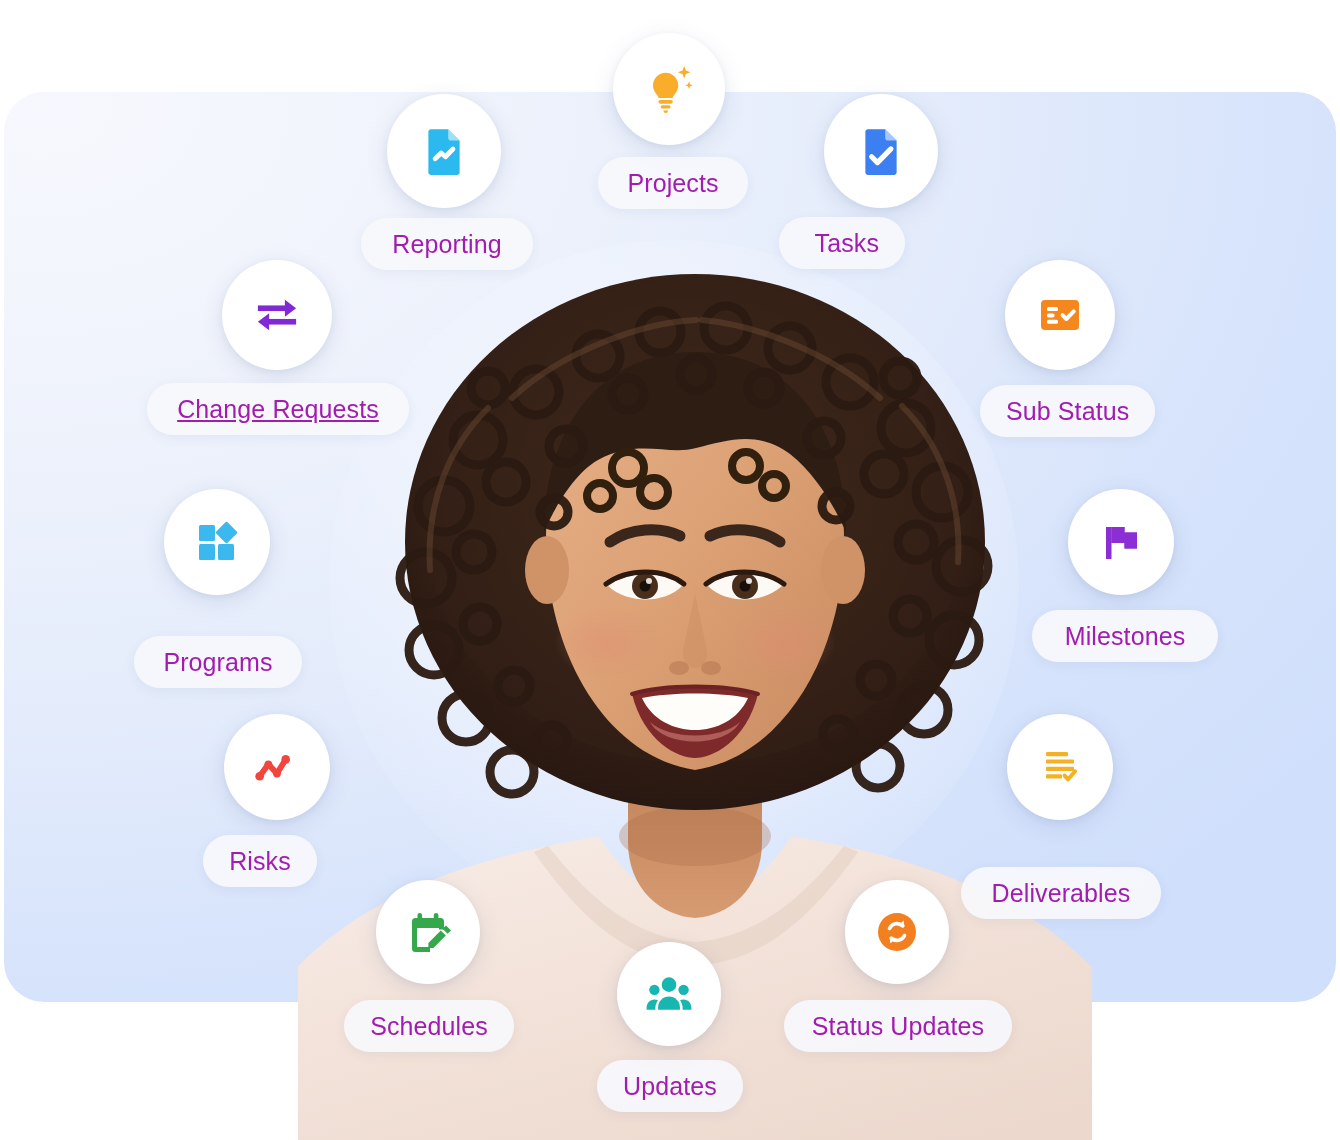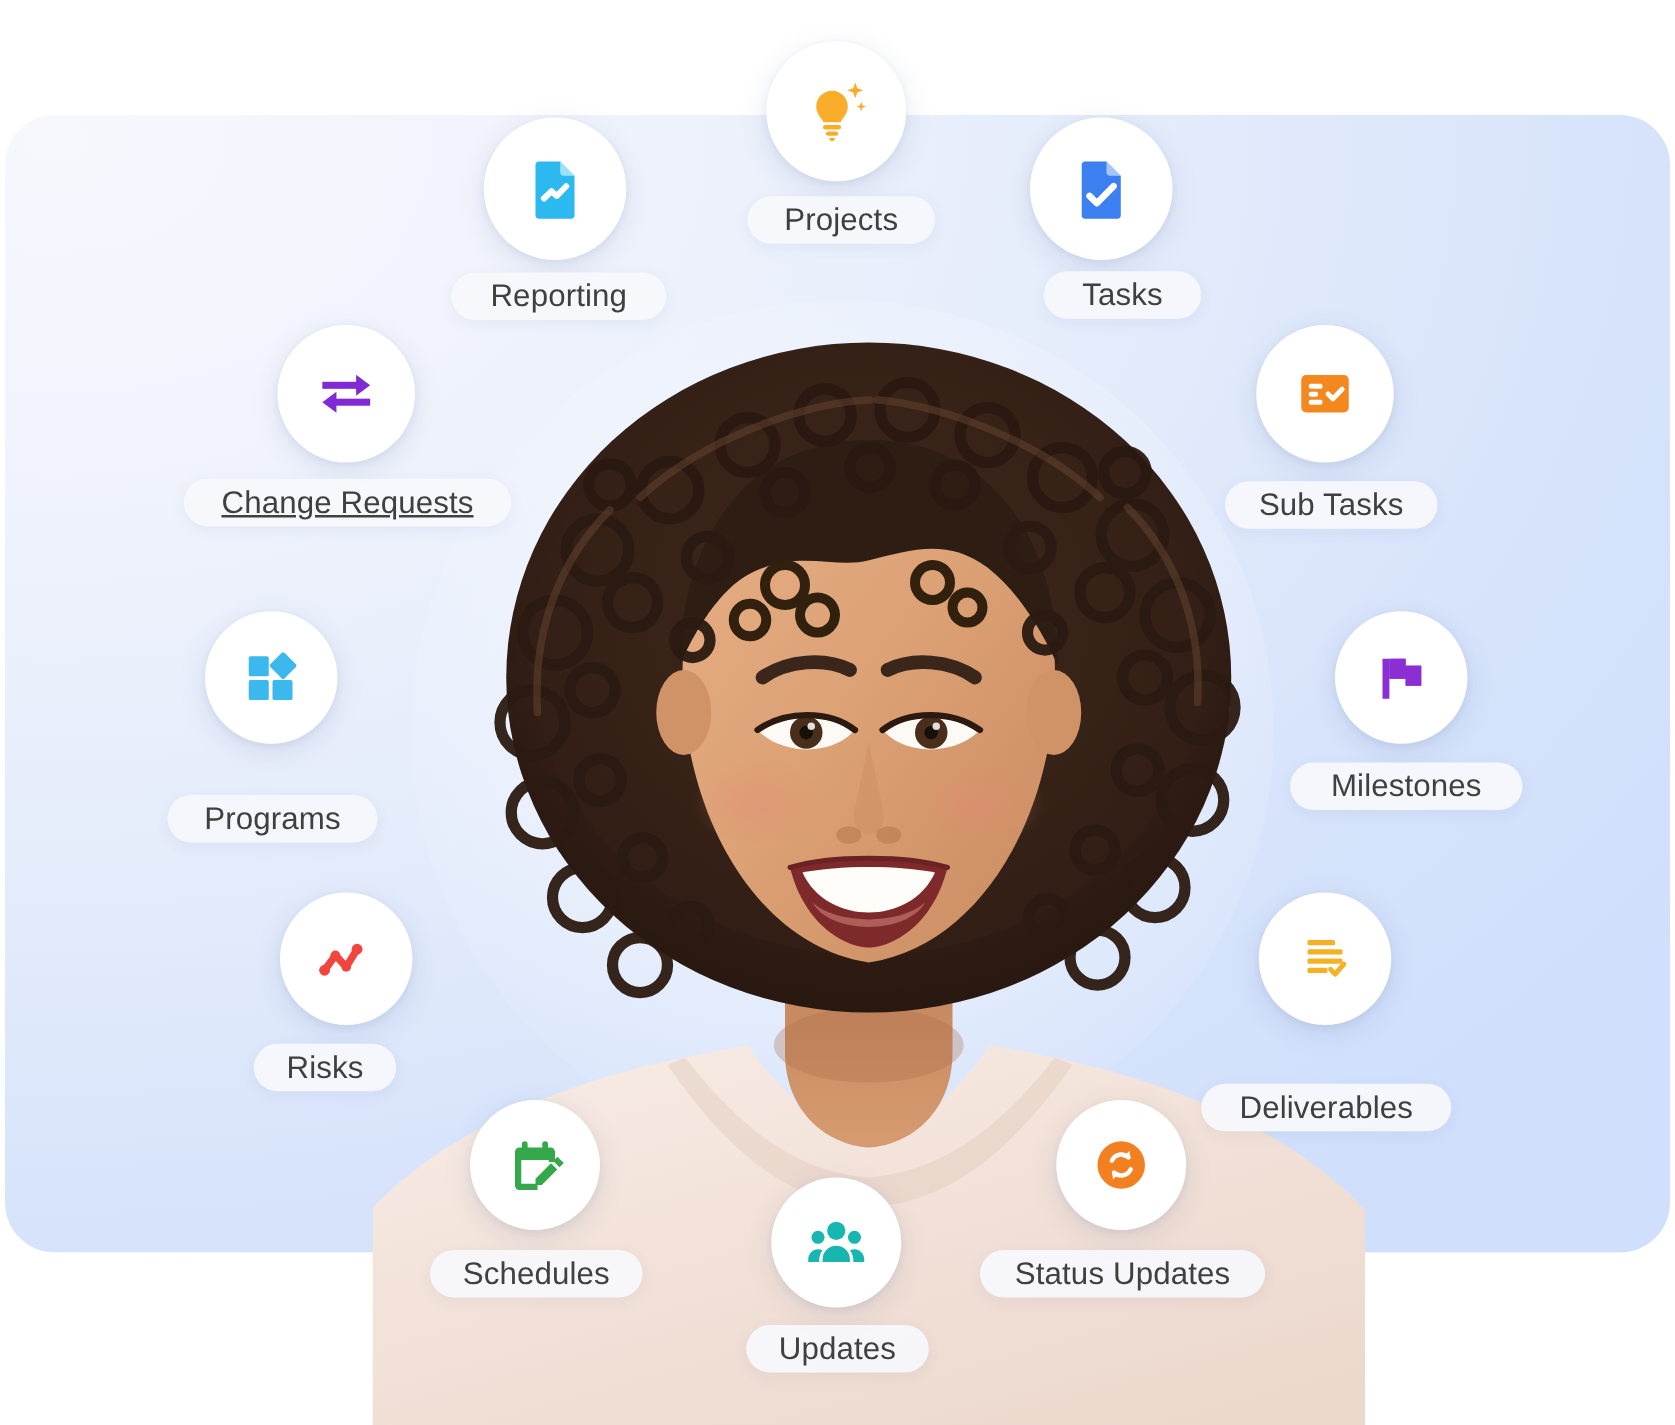--- a/index.html
+++ b/index.html
@@ -54,27 +54,27 @@
     box-shadow: 0 6px 22px rgba(60,85,140,0.13), 0 2px 6px rgba(60,85,140,0.07);
     display: flex; align-items: center; justify-content: center;
   }
   .bubble svg { display: block; }
   .pill {
     position: absolute;
     border-radius: 999px;
     background: rgba(246,248,252,0.94);
     box-shadow: 0 3px 12px rgba(60,85,140,0.07);
     display: flex; align-items: center; justify-content: center;
-    color: #404040;
+    color: #a21caf;
     font-size: 25px;
     font-weight: 400;
     letter-spacing: 0.1px;
     white-space: nowrap;
     padding: 0 26px;
-    height: 38px;
+    height: 52px;
   }
 </style>
 </head>
 <body>
 
 <div id="stage">
 
   <div id="panel">
     <div id="halo"></div>
   </div>
@@ -248,21 +248,21 @@
   <div class="node">
     <div class="bubble" style="left:824px; top:94px; width:114px; height:114px;">
       <span>
         <svg width="50" height="50" viewBox="0 0 48 48">
           <path d="M9 5.5C9 4.1 10.1 3 11.5 3H28l11 11v30.5c0 1.4-1.1 2.5-2.5 2.5h-25C10.1 47 9 45.9 9 44.5z" fill="#3B7FF0"></path>
           <path d="M28 3l11 11H30.5C29.1 14 28 12.9 28 11.5z" fill="#ffffff" opacity="0.55"></path>
           <path d="M15 29.5l5.6 5.6L33.5 22" stroke="#ffffff" stroke-width="5" fill="none" stroke-linecap="round" stroke-linejoin="round"></path>
         </svg>
       </span>
     </div>
-    <div class="pill" style="left:835px; top:217px; min-width:126px;">
+    <div class="pill" style="left:779px; top:217px; min-width:126px;justify-content:flex-end;">
       <span>Tasks</span>
     </div>
   </div>
 
   <div class="node">
     <div class="bubble" style="left:222px; top:260px; width:110px; height:110px;">
       <span>
         <svg width="54" height="54" viewBox="0 0 48 48">
           <g fill="#8129D4">
             <rect x="7" y="15.5" width="28" height="5" rx="0"></rect>
@@ -284,21 +284,21 @@
         <svg width="48" height="48" viewBox="0 0 48 48">
           <rect x="5" y="9" width="38" height="30" rx="4" fill="#F5871F"></rect>
           <rect x="11" y="16" width="11" height="4" rx="1.6" fill="#ffffff"></rect>
           <rect x="11" y="22.4" width="7.5" height="4" rx="1.6" fill="#ffffff"></rect>
           <rect x="11" y="28.8" width="11" height="4" rx="1.6" fill="#ffffff"></rect>
           <path d="M26.5 24.2l3.8 3.8 7.4-7.6" stroke="#ffffff" stroke-width="4" fill="none" stroke-linecap="round" stroke-linejoin="round"></path>
         </svg>
       </span>
     </div>
     <div class="pill" style="left:980px; top:385px; min-width:170px;">
-      <span>Sub Tasks</span>
+      <span>Sub Status</span>
     </div>
   </div>
 
   <div class="node">
     <div class="bubble" style="left:164px; top:489px; width:106px; height:106px;">
       <span>
         <svg width="48" height="48" viewBox="0 0 48 48">
           <g fill="#3BB9EE">
             <rect x="6" y="7" width="16" height="16" rx="1.5"></rect>
             <rect x="6" y="26" width="16" height="16" rx="1.5"></rect>

